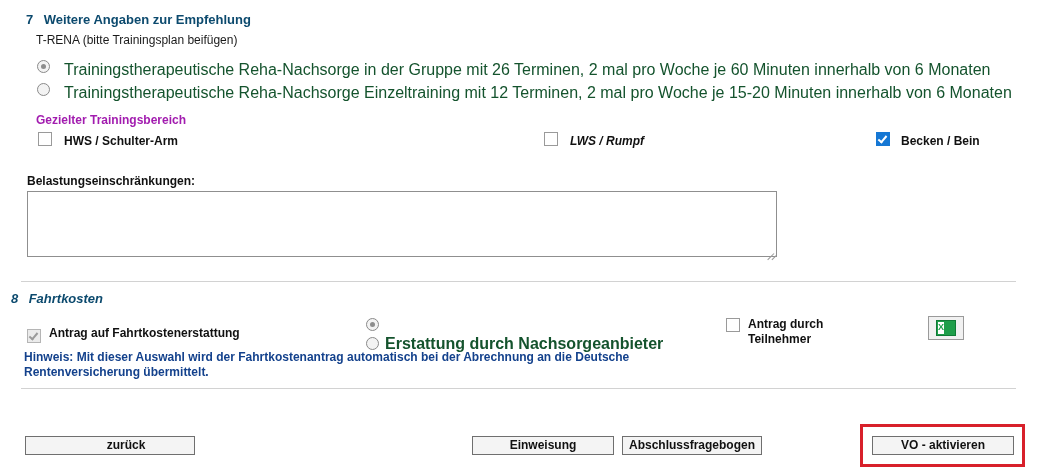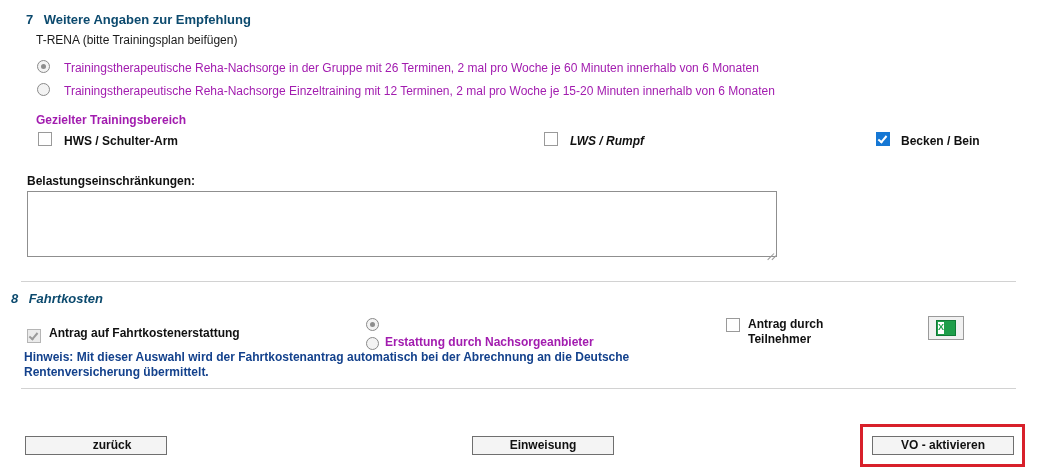--- a/index.html
+++ b/index.html
@@ -61,23 +61,23 @@
     left: 3px;
     top: 3px;
     width: 5px;
     height: 5px;
     border-radius: 50%;
     background: #8d8d8d;
   }
 
   .radio-row-label {
     position: absolute;
-    font-size: 12px;
-    white-space: nowrap;
-    color: #a21caf;
+    font-size: 16px;
+    white-space: nowrap;
+    color: #14532d;
   }
 
   .r1 { left: 37px; top: 60px; }
   .r1l { left: 64px; top: 61px; }
   .r2 { left: 37px; top: 83px; }
   .r2l { left: 64px; top: 84px; }
 
   
   .cb {
     position: absolute;
@@ -262,21 +262,21 @@
     font-weight: bold;
     color: #111111;
     text-align: center;
     box-sizing: border-box;
     cursor: pointer;
     height: 19px;
     line-height: 17px;
     padding: 0;
     white-space: nowrap;
   }
-  .btn-back  { left: 25px;  top: 436px; width: 142px; padding-left: 32px; }
+  .btn-back  { left: 25px;  top: 436px; width: 170px; padding-left: 32px; }
   .btn-einw  { left: 472px; top: 436px; width: 142px; }
   .btn-abschl{ left: 622px; top: 436px; width: 140px; }
   .btn-vo    { left: 872px; top: 436px; width: 142px; }
 
   .highlight-box {
     position: absolute;
     left: 860px;
     top: 424px;
     width: 165px;
     height: 43px;
@@ -343,16 +343,17 @@
   <button class="xls-btn">
     <span class="xls-glyph"></span>
   </button>
 
   <div class="hinweis">Hinweis: Mit dieser Auswahl wird der Fahrtkostenantrag automatisch bei der Abrechnung an die Deutsche Rentenversicherung übermittelt.</div>
 
   <div class="hr hr2"></div>
 
   <button class="btn btn-back">zurück</button>
   <button class="btn btn-einw">Einweisung</button>
+  <button class="btn btn-abschl">Abschlussfragebogen</button>
   <button class="btn btn-vo">VO - aktivieren</button>
   <div class="highlight-box"></div>
 
 </div>
 
 </body></html>

